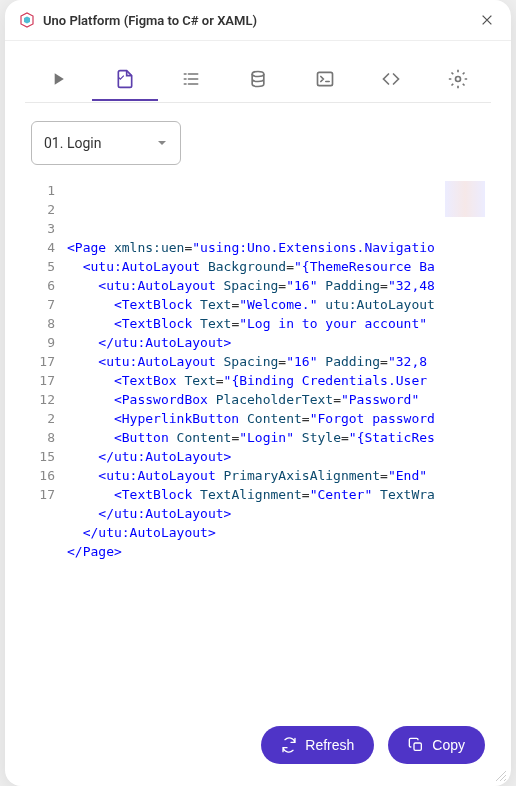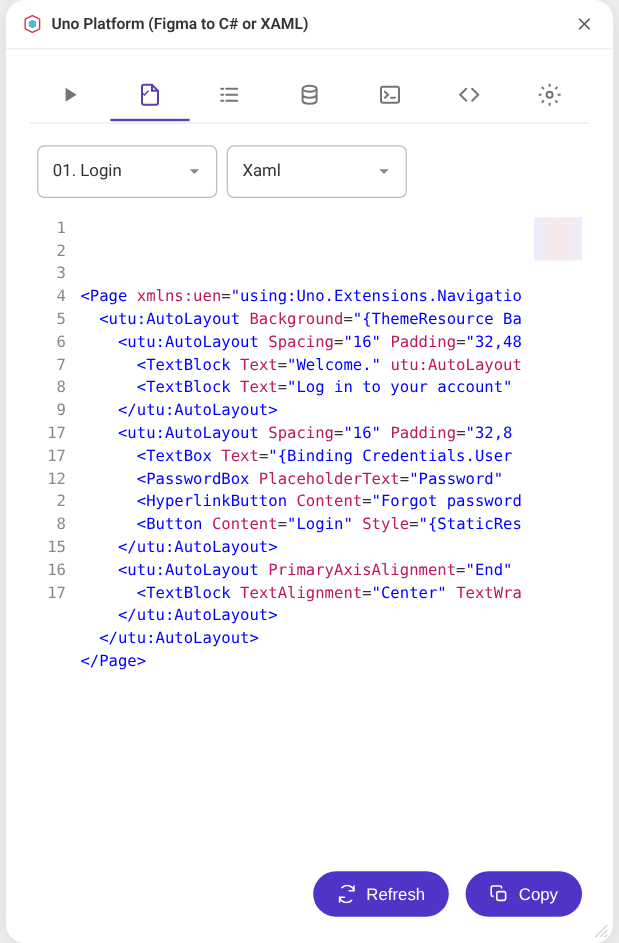--- a/index.html
+++ b/index.html
@@ -140,21 +140,21 @@
       position: absolute;
       top: 4px;
       right: 0;
       width: 40px;
       height: 36px;
       background: linear-gradient(90deg, rgba(0,0,255,0.15), rgba(153,0,0,0.18), rgba(0,0,255,0.15));
       opacity: 0.5;
     }
     .tok-tag { color: #0000ff; text-align: right; }
     .tok-punc { color: #0000ff; }
-    .tok-attr { color: #be185d; }
+    .tok-attr { color: #0c4a6e; }
     .tok-eq { color: #333; }
     .tok-str { color: #0000ff; }
     .footer {
       display: flex;
       justify-content: flex-end;
       gap: 14px;
       padding: 14px 26px 22px 26px;
     }
     .btn {
       background: #4f34c7;
@@ -241,26 +241,20 @@
           <circle cx="12" cy="12" r="3" fill="none" stroke="currentColor" stroke-width="2"></circle>
           <path d="M12 1v3M12 20v3M4.2 4.2l2.1 2.1M17.7 17.7l2.1 2.1M1 12h3M20 12h3M4.2 19.8l2.1-2.1M17.7 6.3l2.1-2.1" stroke="currentColor" stroke-width="2"></path>
         </svg>
     </div>
   </div>
   <div class="divider"></div>
 
   <div class="dropdown-row">
     <div class="dropdown">
       <span class="dropdown-label">01. Login</span>
-      <svg viewBox="0 0 12 12">
-          <path d="M2 4l4 4 4-4" fill="currentColor"></path>
-        </svg>
-    </div>
-    <div class="dropdown">
-      <span class="dropdown-label">Xaml</span>
       <svg viewBox="0 0 12 12">
           <path d="M2 4l4 4 4-4" fill="currentColor"></path>
         </svg>
     </div>
   </div>
 
   <div class="editor-area">
     <div class="gutter" id="gutter">
         <div>1</div>
         <div>2</div>

